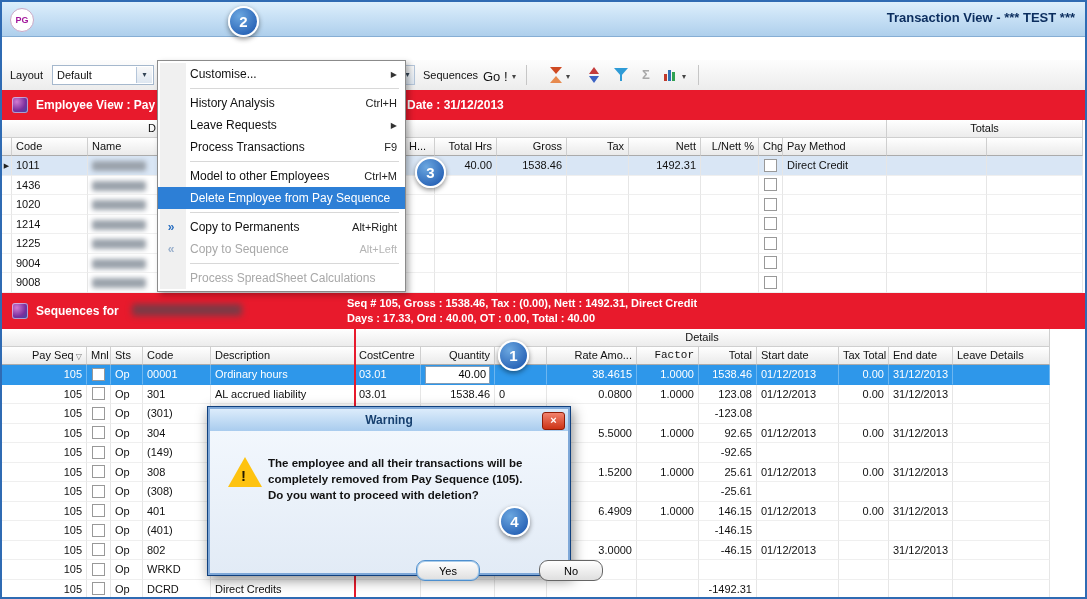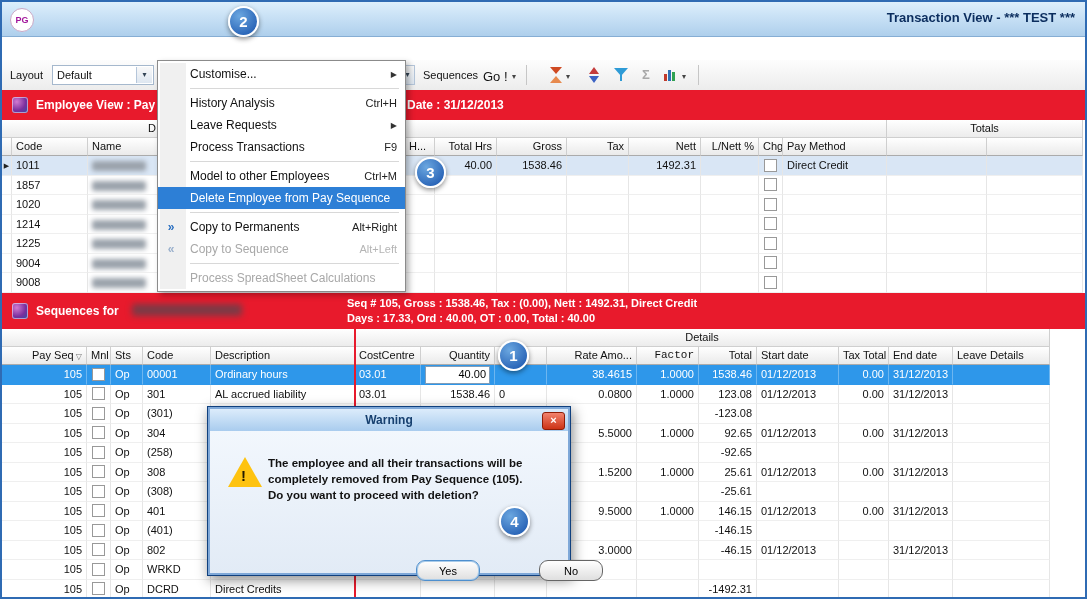--- a/index.html
+++ b/index.html
@@ -194,21 +194,21 @@
           <div class="g-cell ar" style="width: 62px;"></div>
           <div class="g-cell ar" style="width: 72px;">1492.31</div>
           <div class="g-cell ar" style="width: 58px;"></div>
           <div class="g-cell ctr" style="width: 24px;"><span class="chk"></span></div>
           <div class="g-cell" style="width: 104px;">Direct Credit</div>
           <div class="g-cell" style="width: 100px;"></div>
           <div class="g-cell" style="width: 96px;"></div>
         </div>
         <div class="g-row">
           <div class="g-cell" style="width: 10px;"></div>
-          <div class="g-cell" style="width: 76px;">1857</div>
+          <div class="g-cell" style="width: 76px;">1436</div>
           <div class="g-cell" style="width: 72px;"><span class="blur-bar"></span></div>
           <div class="g-cell" style="width: 245px;"></div>
           <div class="g-cell" style="width: 30px;"></div>
           <div class="g-cell ar" style="width: 62px;"></div>
           <div class="g-cell ar" style="width: 70px;"></div>
           <div class="g-cell ar" style="width: 62px;"></div>
           <div class="g-cell ar" style="width: 72px;"></div>
           <div class="g-cell ar" style="width: 58px;"></div>
           <div class="g-cell ctr" style="width: 24px;"><span class="chk"></span></div>
           <div class="g-cell" style="width: 104px;"></div>
@@ -398,21 +398,21 @@
           <div class="g-cell ar" style="width: 58px;">92.65</div>
           <div class="g-cell" style="width: 82px;">01/12/2013</div>
           <div class="g-cell ar" style="width: 50px;">0.00</div>
           <div class="g-cell" style="width: 64px;">31/12/2013</div>
           <div class="g-cell" style="width: 97px;"></div>
         </div>
         <div class="g-row">
           <div class="g-cell ar" style="width: 85px;">105</div>
           <div class="g-cell ctr" style="width: 24px;"><span class="chk"></span></div>
           <div class="g-cell" style="width: 32px;">Op</div>
-          <div class="g-cell" style="width: 68px;">(258)</div>
+          <div class="g-cell" style="width: 68px;">(149)</div>
           <div class="g-cell" style="width: 144px;"></div>
           <div class="g-cell" style="width: 66px;"></div>
           <div class="g-cell ar" style="width: 74px;"></div>
           <div class="g-cell" style="width: 52px;"></div>
           <div class="g-cell ar" style="width: 90px;"></div>
           <div class="g-cell ar" style="width: 62px;"></div>
           <div class="g-cell ar" style="width: 58px;">-92.65</div>
           <div class="g-cell" style="width: 82px;"></div>
           <div class="g-cell ar" style="width: 50px;"></div>
           <div class="g-cell" style="width: 64px;"></div>
@@ -454,21 +454,21 @@
         </div>
         <div class="g-row">
           <div class="g-cell ar" style="width: 85px;">105</div>
           <div class="g-cell ctr" style="width: 24px;"><span class="chk"></span></div>
           <div class="g-cell" style="width: 32px;">Op</div>
           <div class="g-cell" style="width: 68px;">401</div>
           <div class="g-cell" style="width: 144px;"></div>
           <div class="g-cell" style="width: 66px;"></div>
           <div class="g-cell ar" style="width: 74px;"></div>
           <div class="g-cell" style="width: 52px;"></div>
-          <div class="g-cell ar" style="width: 90px;">9.5000</div>
+          <div class="g-cell ar" style="width: 90px;">6.4909</div>
           <div class="g-cell ar" style="width: 62px;">1.0000</div>
           <div class="g-cell ar" style="width: 58px;">146.15</div>
           <div class="g-cell" style="width: 82px;">01/12/2013</div>
           <div class="g-cell ar" style="width: 50px;">0.00</div>
           <div class="g-cell" style="width: 64px;">31/12/2013</div>
           <div class="g-cell" style="width: 97px;"></div>
         </div>
         <div class="g-row">
           <div class="g-cell ar" style="width: 85px;">105</div>
           <div class="g-cell ctr" style="width: 24px;"><span class="chk"></span></div>

